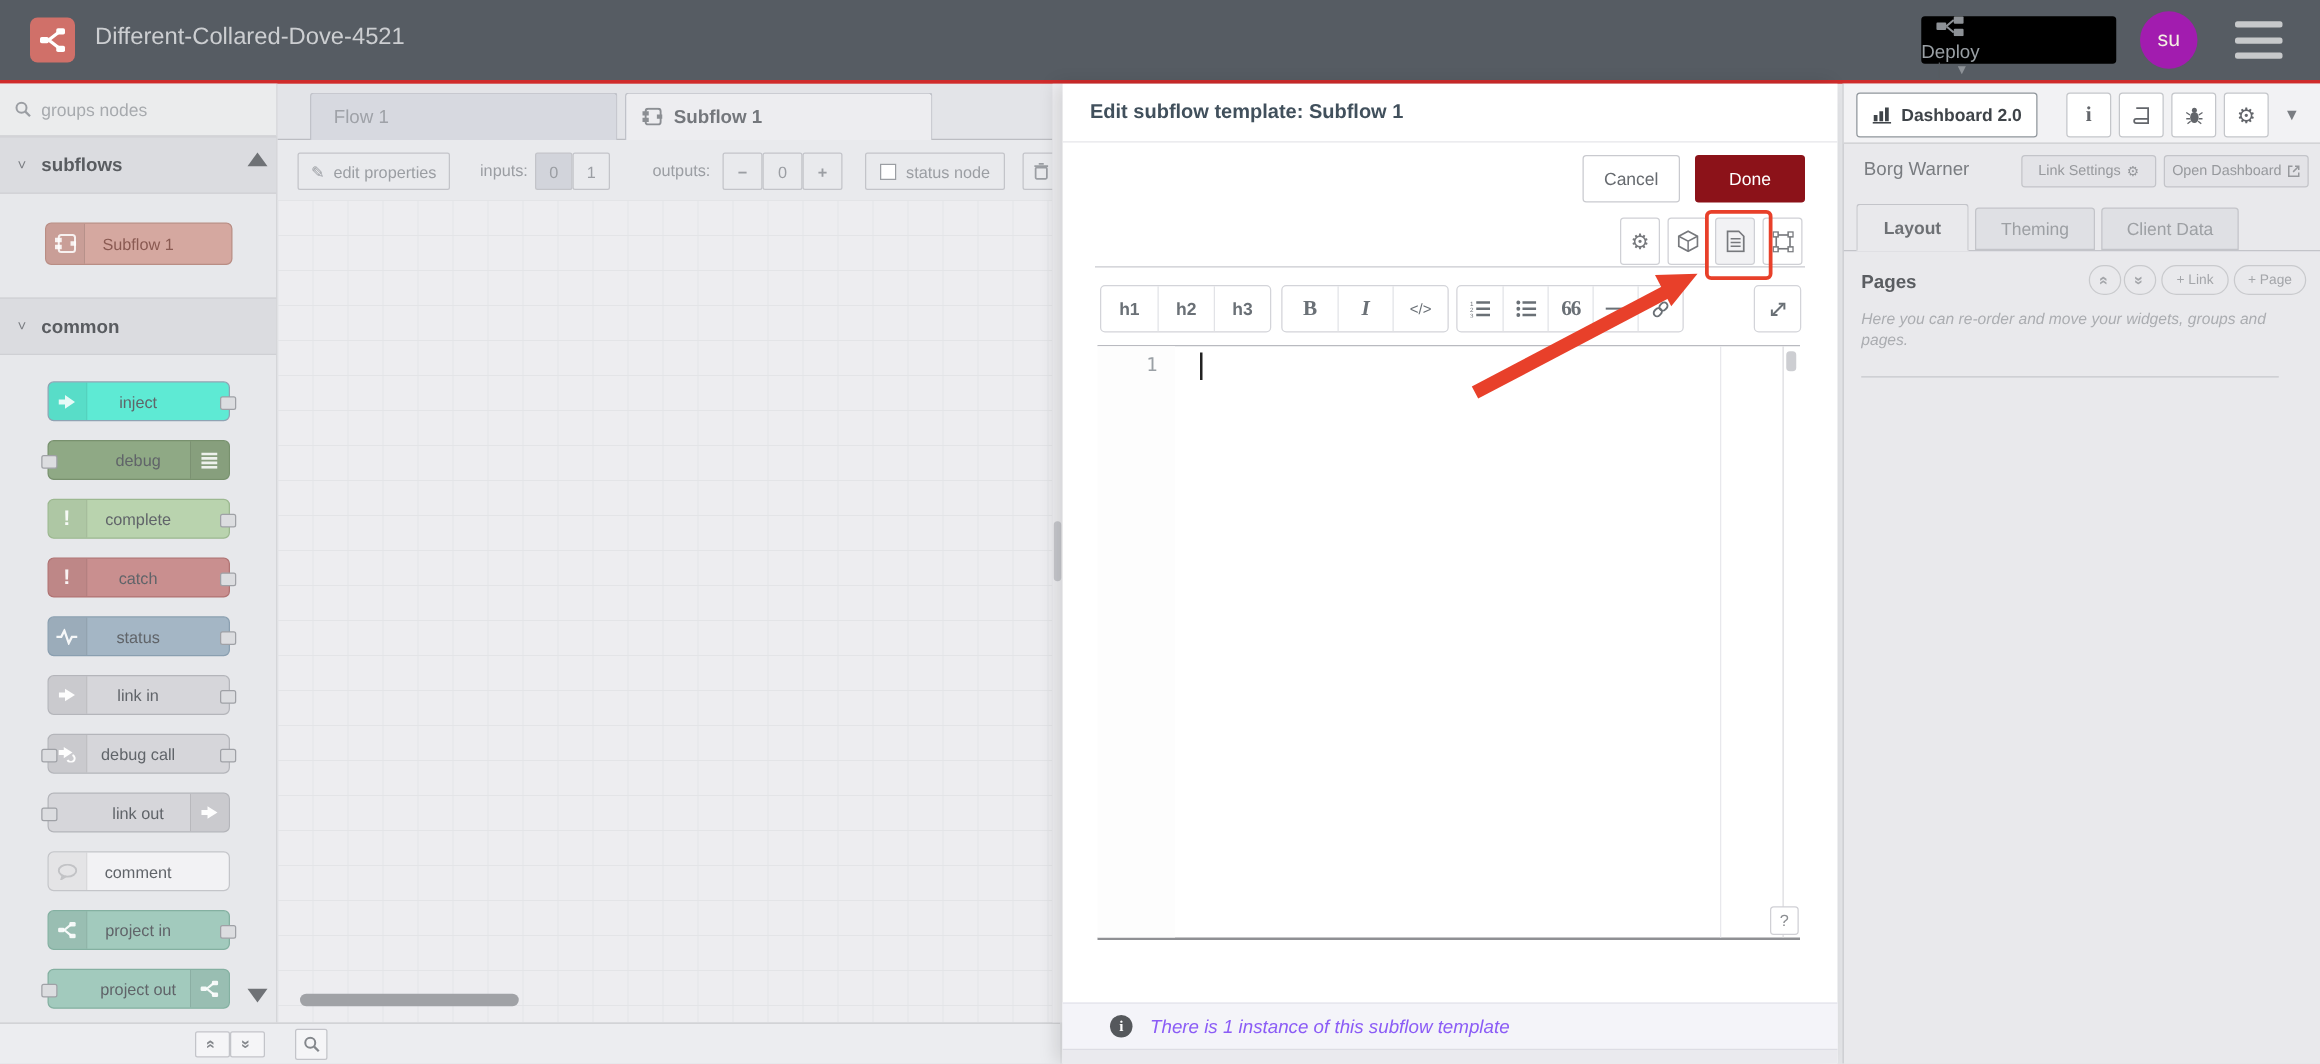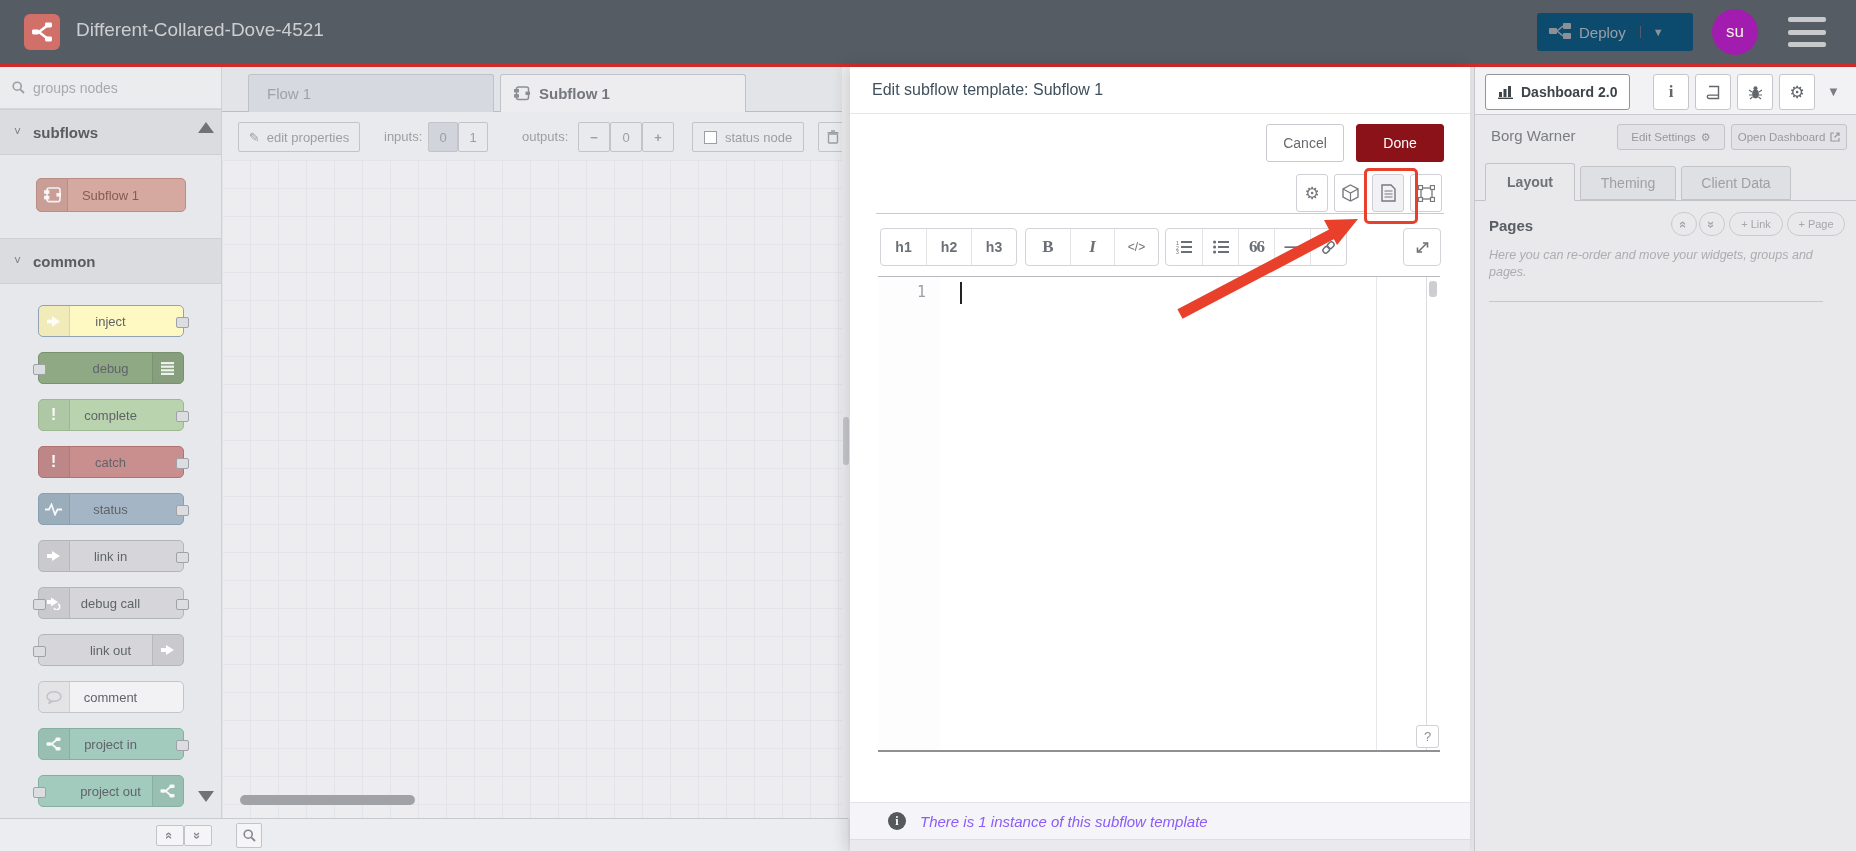--- a/index.html
+++ b/index.html
@@ -3,21 +3,21 @@
 <meta charset="utf-8">
 <style>
   html,body{margin:0;padding:0;background:#e4e5e8;font-family:"Liberation Sans",sans-serif;}
   #app{position:relative;width:1856px;height:851px;overflow:hidden;background:#e4e5e8;}
   .abs{position:absolute;}
   
   #header{left:0;top:0;width:1856px;height:64px;background:#565c63;}
   #redline{left:0;top:64px;width:1856px;height:3px;background:#cf2b2b;}
   #logo{left:24px;top:14px;width:36px;height:36px;border-radius:6px;background:#d07069;display:flex;align-items:center;justify-content:center;}
   #app-title{left:76px;top:19px;font-size:19px;color:#ccced1;}
-  #deploy-btn{left:1537px;top:13px;width:156px;height:38px;background:#0c4a6e;border-radius:3px;display:flex;align-items:center;color:#9aa0a5;font-size:15px;}
+  #deploy-btn{left:1537px;top:13px;width:156px;height:38px;background:#000000;border-radius:3px;display:flex;color:#9aa0a5;font-size:15px;flex-direction:column;}
   #deploy-btn .dicon{margin:0 8px 0 12px;}
   #deploy-btn .dcaret{margin-left:14px;padding-left:12px;border-left:1px solid #565b61;color:#8e9398;font-size:11px;}
   #avatar{left:1712px;top:9px;width:46px;height:46px;border-radius:50%;background:#a21caf;color:#f4efe2;display:flex;align-items:center;justify-content:center;font-size:17px;}
   #hamburger{left:1788px;top:17px;width:38px;height:30px;display:flex;flex-direction:column;justify-content:space-between;}
   #hamburger div{height:5px;border-radius:2px;background:#c7c9cb;}
   
   #palette{left:0;top:67px;width:222px;height:751px;background:#e7e8eb;border-right:1px solid #cfd0d4;box-sizing:border-box;}
   #filter-row{height:41px;background:#ebeced;border-bottom:1px solid #d5d6d9;display:flex;align-items:center;}
   #filter-row .ph{color:#a7aaae;font-size:14px;margin-left:8px;}
   #filter-row svg{margin-left:12px;}
@@ -56,21 +56,21 @@
   .tb-btn{position:absolute;top:10px;height:30px;box-sizing:border-box;border:1px solid #c3c4c9;border-radius:2px;background:#e9eaed;color:#9b9ea3;font-size:13px;display:flex;align-items:center;justify-content:center;}
   .tb-label{position:absolute;top:17px;color:#9b9ea3;font-size:13px;}
   #canvas{position:absolute;left:0;top:93px;width:620px;height:658px;background:#ededf0;
     background-image:linear-gradient(#e3e4e7 1px,transparent 1px),linear-gradient(90deg,#e3e4e7 1px,transparent 1px);
     background-size:28px 28px;}
   #hscroll{position:absolute;left:18px;top:728px;width:175px;height:10px;border-radius:5px;background:#a0a2a6;}
   #splitter{left:842px;top:67px;width:8px;height:751px;background:#f0f0f3;}
   #splitter .grip{position:absolute;left:1px;top:350px;width:6px;height:48px;border-radius:3px;background:#c9cacf;}
   
   #tray{left:850px;top:67px;width:620px;height:784px;background:#ffffff;box-shadow:-5px 0 14px rgba(0,0,0,0.13);}
-  #tray-title{position:absolute;left:22px;top:14px;font-size:16px;font-weight:normal;color:#41505c;}
+  #tray-title{position:absolute;left:22px;top:14px;font-size:16px;font-weight:bold;color:#41505c;}
   #tray-title-sep{position:absolute;left:0;top:46px;width:620px;height:1px;background:#e6e6ea;}
   .tray-btn{position:absolute;top:57px;height:38px;box-sizing:border-box;border-radius:3px;font-size:14px;display:flex;align-items:center;justify-content:center;}
   #btn-cancel{left:416px;width:78px;background:#fff;border:1px solid #c9cacf;color:#666a6f;}
   #btn-done{left:506px;width:88px;background:#8c1219;border:1px solid #8c1219;color:#fff;}
   #desc-tab{position:absolute;left:26px;top:105px;width:222px;height:43px;box-sizing:border-box;border:1px solid #c9cacf;border-bottom:none;border-radius:4px 4px 0 0;background:#fff;display:flex;align-items:center;z-index:2;}
   #desc-tab svg{margin:0 10px 0 12px;}
   #desc-tab .dlabel{font-size:15px;font-weight:bold;color:#4e5d68;}
   #tabrow-line{position:absolute;left:26px;top:146px;width:568px;height:1px;background:#c9cacf;}
   .tray-icon-btn{position:absolute;top:107px;width:32px;height:38px;box-sizing:border-box;border:1px solid #cfd0d5;border-radius:3px;background:#fff;display:flex;align-items:center;justify-content:center;color:#77797d;}
   #tib-gear{left:446px;font-size:17px;}
@@ -187,21 +187,21 @@
                 <rect x="13.4" y="6" width="4.6" height="3.6" fill="rgba(255,255,255,0.85)"></rect>
               </svg>
             </span>
           </div>
         </div>
         <div class="cat-header">
           <span class="cat-chev">˅</span>
           <span class="cat-label">common</span>
         </div>
         <div class="cat-nodes">
-          <div class="pnode" style="background: #fef9c3; border: 1px solid rgb(143, 163, 179);">
+          <div class="pnode" style="background: #5eead4; border: 1px solid rgb(143, 163, 179);">
             <span class="nlabel">inject</span>
             <span class="iconbox L">
               <svg width="15" height="13" viewBox="0 0 15 13">
                 <path d="M1 4.5 h5 v-3.5 L14 6.5 L6 12 v-3.5 h-5 z" fill="rgba(255,255,255,0.85)"></path>
               </svg>
             </span>
             <span class="port pr"></span>
           </div>
           <div class="pnode" style="background: rgb(143, 169, 133); border: 1px solid rgb(120, 145, 110);">
             <span class="nlabel">debug</span>
@@ -507,21 +507,21 @@
         </svg>
       </div>
       <div id="sbi-gear" class="sb-icon-btn">
           <span>⚙</span>
         </div>
       <span id="sbi-caret">▼</span>
     </div>
 
     <div id="sb-project">Borg Warner</div>
     <div id="sb-edit-settings" class="sb-sm-btn">
-      <span>Edit Settings</span>
+      <span>Link Settings</span>
       <span style="font-size:11px;">⚙</span>
     </div>
     <div id="sb-open-dash" class="sb-sm-btn">
       <span>Open Dashboard</span>
       <svg width="10" height="10" viewBox="0 0 10 10">
         <path d="M4 1 H1 v8 h8 V6" fill="none" stroke="#97999d" stroke-width="1.2"></path>
         <path d="M6 1 h3 v3 M9 1 L4.5 5.5" fill="none" stroke="#97999d" stroke-width="1.2"></path>
       </svg>
     </div>
 

